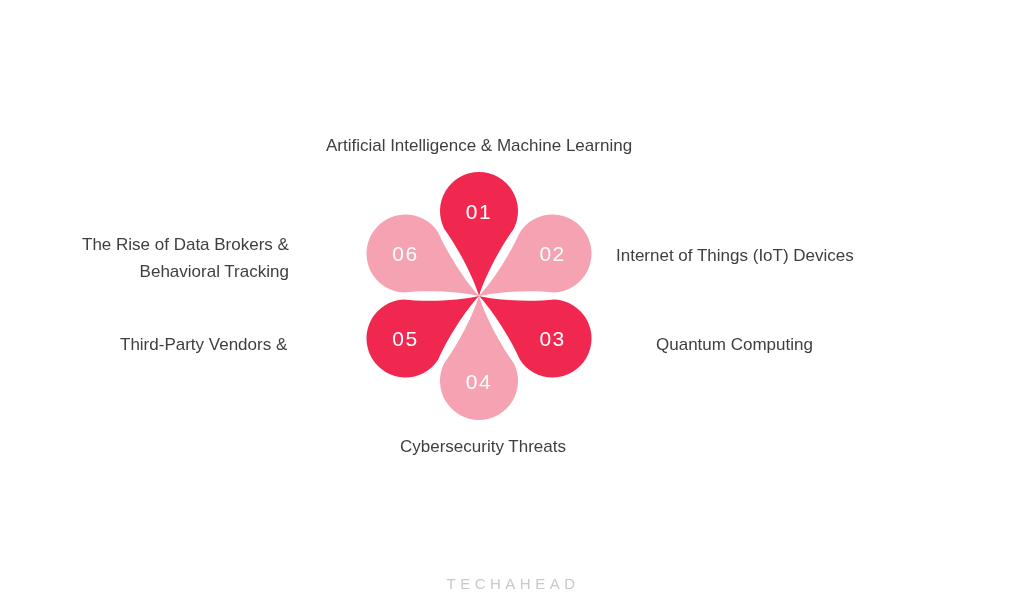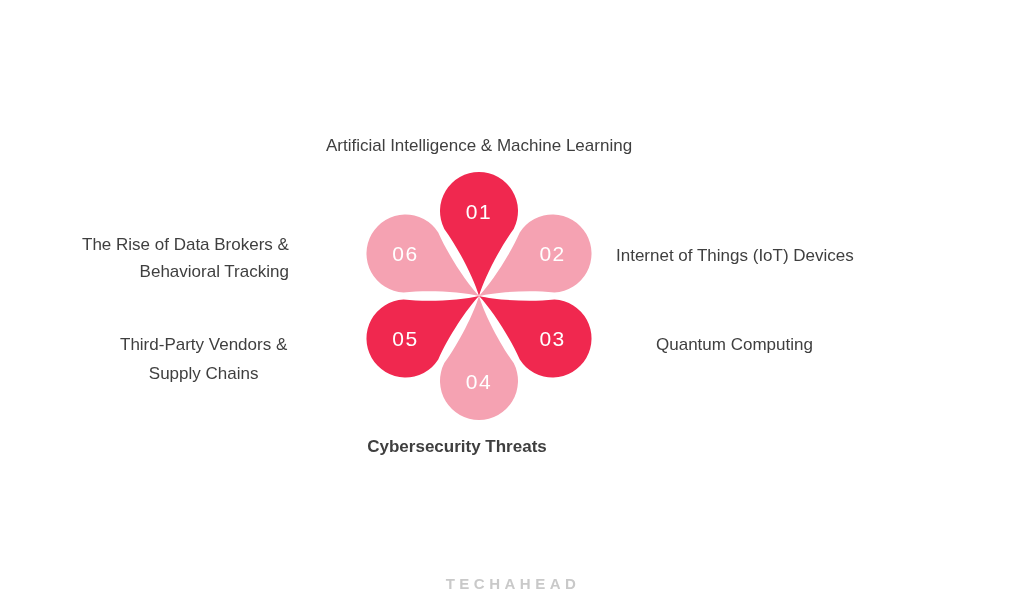--- a/index.html
+++ b/index.html
@@ -29,28 +29,28 @@
     color: #3f3f3f;
     font-size: 17px;
     line-height: 28px;
     white-space: nowrap;
   }
   .lbl-top    { left: 479px; top: 132px; transform: translateX(-50%); }
   .lbl-left-upper { left: 82px;  top: 231px; line-height: 27px; text-align: right; }
   .lbl-left-lower { left: 120px; top: 330px; line-height: 29px; text-align: center; }
   .lbl-right-upper { left: 616px; top: 242px; }
   .lbl-right-lower { left: 620px; top: 331px; margin-left: 36px; }
-  .lbl-bottom { left: 457px; top: 433px; transform: translateX(-50%); font-weight: bold; }
+  .lbl-bottom { left: 483px; top: 433px; transform: translateX(-50%); }
   .logo {
     position: absolute;
     left: 513px;
     top: 575px;
     transform: translateX(-50%);
     font-size: 15px;
-    font-weight: bold;
+    font-weight: normal;
     letter-spacing: 4.5px;
     color: #c9c9c9;
     white-space: nowrap;
   }
 </style>
 </head>
 <body>
 
 <div class="canvas">
 
@@ -92,21 +92,20 @@
   <div class="lbl lbl-right-lower">
     <div>Quantum Computing</div>
   </div>
 
   <div class="lbl lbl-bottom">
     <div>Cybersecurity Threats</div>
   </div>
 
   <div class="lbl lbl-left-lower">
     <div>Third-Party Vendors &amp;</div>
-    <div>Supply Chains</div>
   </div>
 
   <div class="lbl lbl-left-upper">
     <div>The Rise of Data Brokers &amp;</div>
     <div>Behavioral Tracking</div>
   </div>
 
   <div class="logo">TECHAHEAD</div>
 
 </div>

